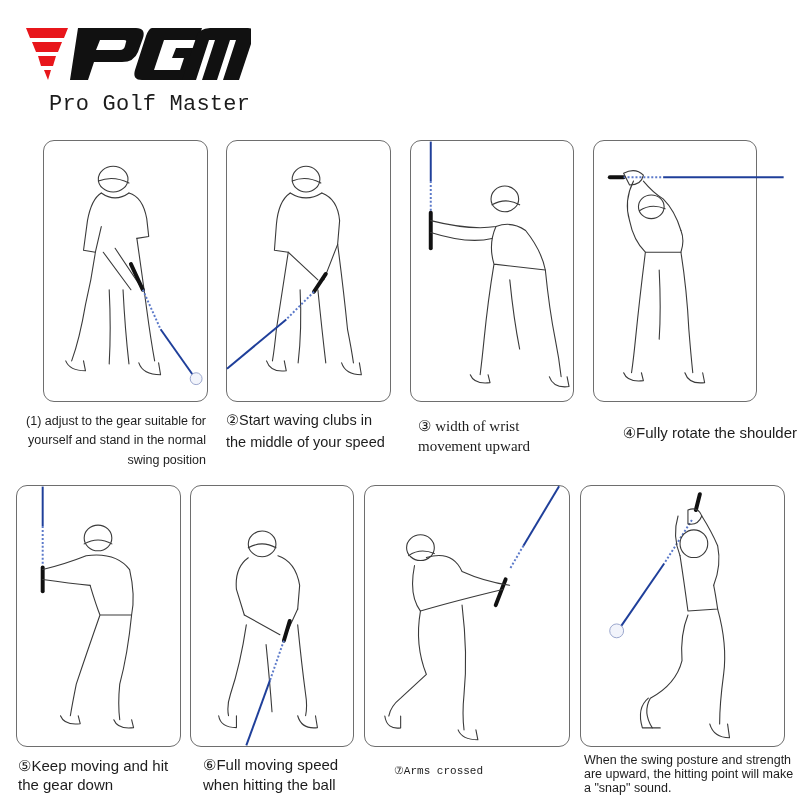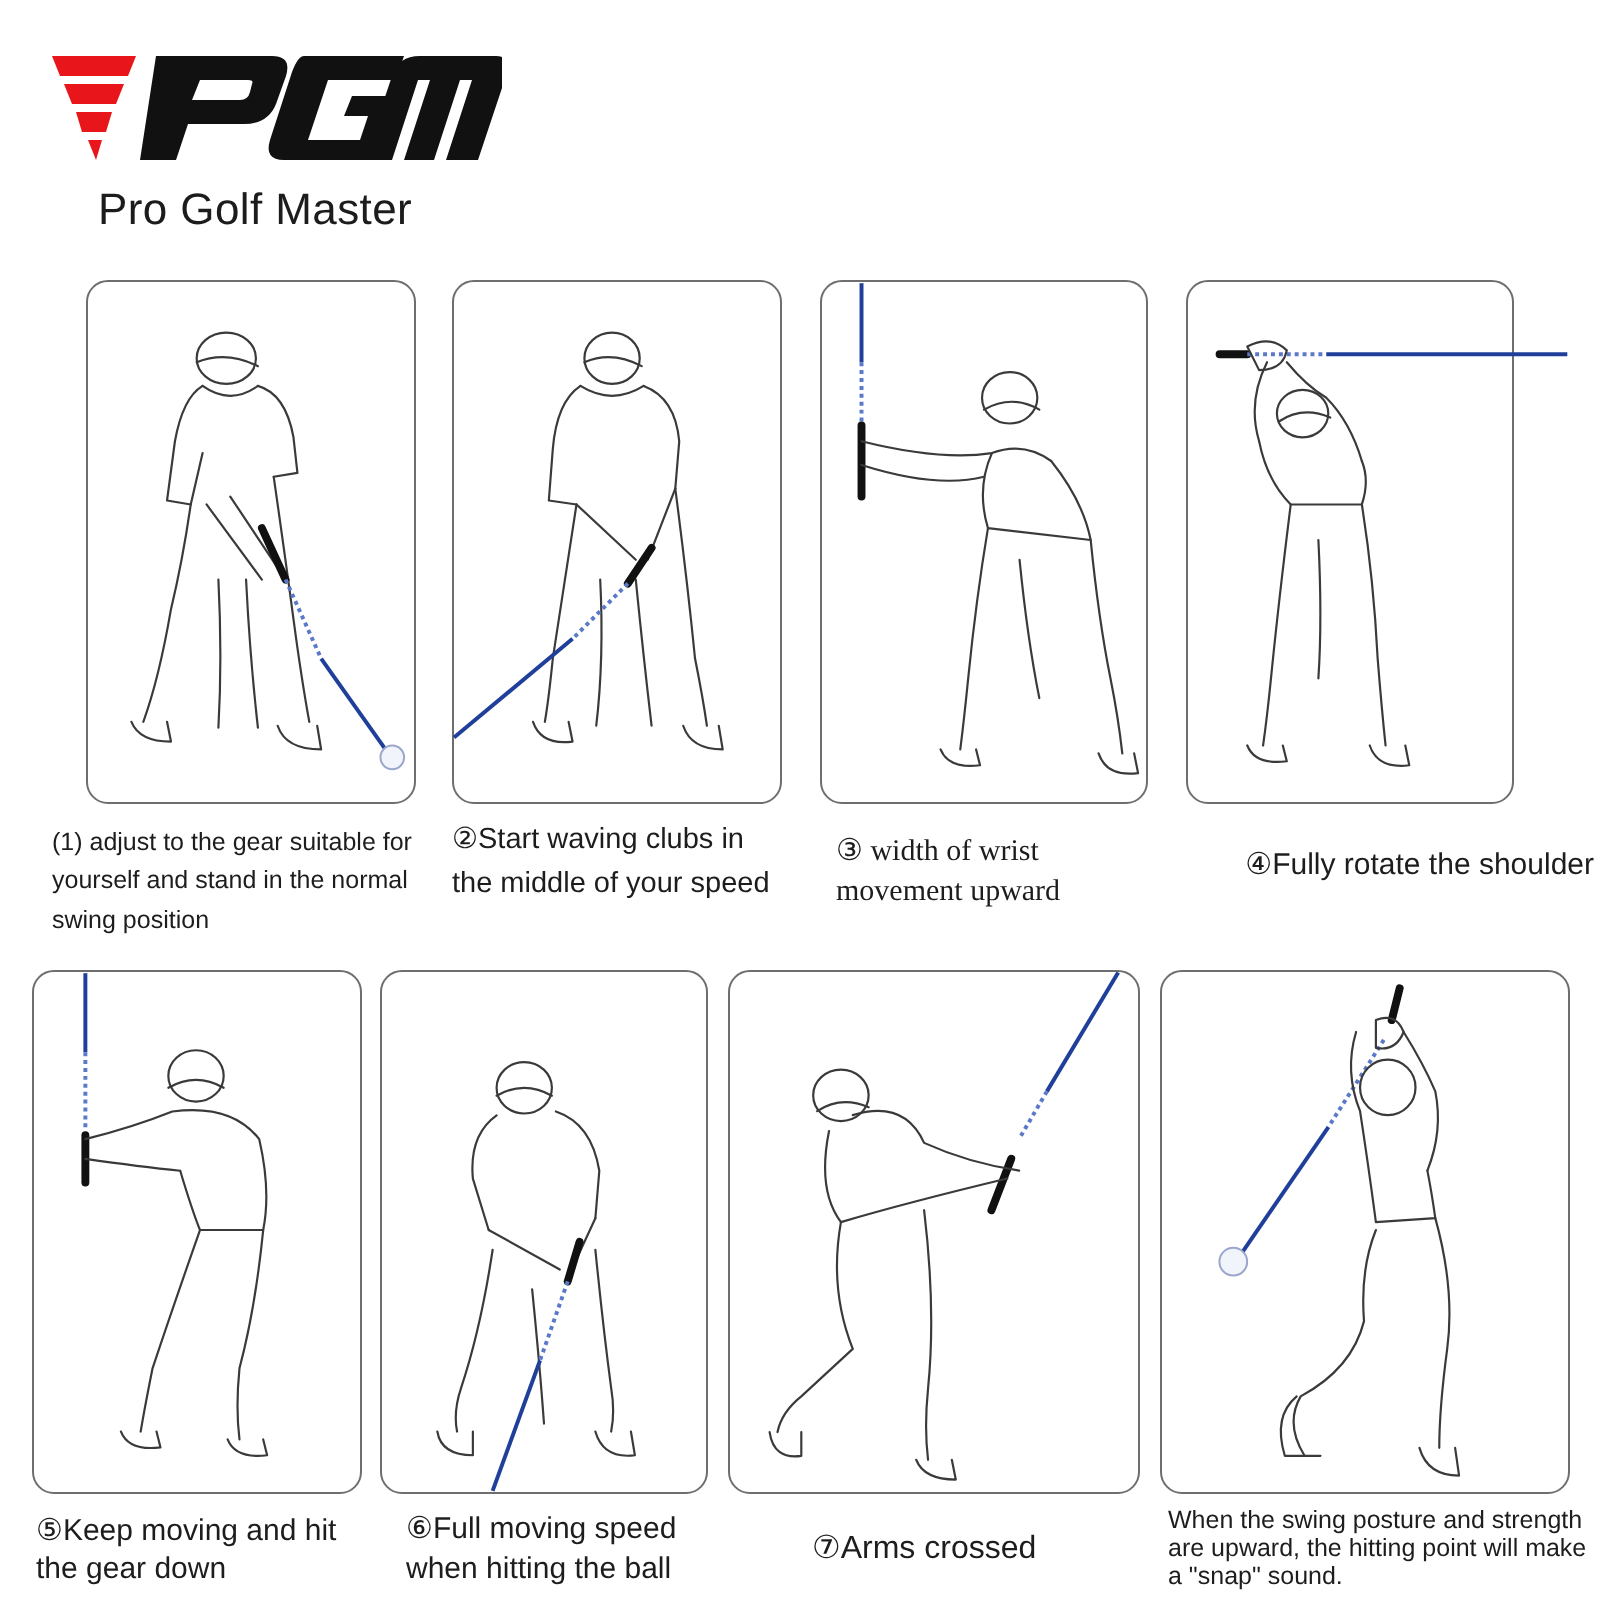--- a/index.html
+++ b/index.html
@@ -1,19 +1,19 @@
 <!DOCTYPE html>
 <html><head>
 <meta charset="utf-8">
 <style>
   html, body { margin:0; padding:0; }
   body { width:800px; height:800px; background:#ffffff; position:relative; overflow:hidden;
          font-family:"Liberation Sans", sans-serif; color:#1a1a1a; }
   .logo { position:absolute; left:26px; top:28px; width:225px; height:56px; }
-  .tagline { position:absolute; left:49px; top:92px; font-size:22px; color:#1c1c1c; letter-spacing:0.2px; }
+  .tagline { position:absolute; left:49px; top:92px; font-size:22px; color:#1c1c1c; letter-spacing:0.2px;font-family:Liberation Mono, monospace; }
   .panel { position:absolute; border:1.3px solid #6e6e6e; border-radius:11px; background:#fff; box-sizing:border-box; overflow:visible; }
   .panel svg { position:absolute; left:0; top:0; width:100%; height:100%; overflow:visible; }
   .cap { position:absolute; line-height:1.2; color:#1d1d1d; }
   .fig { fill:none; stroke:#3a3a3a; stroke-width:1.1; stroke-linejoin:round; stroke-linecap:round; }
   .shaft { stroke:#1f3f9a; stroke-width:2; fill:none; }
   .shaft-dash { stroke:#5b79c9; stroke-width:2; stroke-dasharray:2 2; fill:none; }
   .grip { stroke:#111; stroke-width:4; stroke-linecap:round; }
   .ball { fill:#f2f4fb; stroke:#9aa6cc; stroke-width:1; }
 </style>
 </head>
@@ -93,21 +93,21 @@
         <path d="M46,70 Q58,62 72,68"></path>
       <path d="M40,40 Q30,60 36,80 M50,40 Q60,52 70,58 Q82,70 88,90"></path>
       <path d="M36,80 Q40,100 52,112 L88,112 Q92,100 88,90"></path>
       <path d="M52,112 Q46,160 42,200 Q40,220 38,234 M88,112 Q94,150 96,190 Q98,215 100,234"></path>
       <path d="M66,130 Q68,170 66,200"></path>
       <path d="M30,234 Q34,244 50,242 L48,234 M92,234 Q96,246 112,244 L110,234"></path>
     </g>
   </svg>
 </div>
 
-<div class="cap" style="left:26px;top:412px;width:180px;font-size:12.5px;line-height:1.55;">(1) adjust to the gear suitable for yourself and stand in the normal swing position</div>
+<div class="cap" style="left:26px;top:412px;width:180px;font-size:12.5px;line-height:1.55;text-align:right;">(1) adjust to the gear suitable for yourself and stand in the normal swing position</div>
 <div class="cap" style="left:226px;top:409px;width:170px;font-size:14.5px;line-height:1.55;">②Start waving clubs in the middle of your speed</div>
 <div class="cap" style="left:418px;top:416px;width:150px;font-size:15px;line-height:1.35;font-family:Liberation Serif, serif;">③ width of wrist movement upward</div>
 <div class="cap" style="left:597px;top:424px;width:200px;font-size:15px;text-align:right;">④Fully rotate the shoulder</div>
 
 <div class="panel" style="left:16px;top:485px;width:165px;height:262px;">
   <svg viewBox="0 0 165 262">
     <line class="shaft" x1="26" y1="0" x2="26" y2="40"></line>
     <line class="shaft-dash" x1="26" y1="40" x2="26" y2="78"></line>
     <line class="grip" x1="26" y1="82" x2="26" y2="106"></line>
     <g class="fig">
@@ -161,14 +161,14 @@
       <path d="M98,30 Q92,50 100,70 M122,30 Q132,46 138,60 Q142,80 134,100"></path>
       <path d="M100,70 Q104,96 108,126 L138,124 Q136,110 134,100"></path>
       <path d="M108,130 Q100,150 102,176 Q96,200 70,214 Q62,228 72,244 M138,124 Q148,160 144,190 Q140,220 140,240"></path>
       <path d="M68,214 Q56,224 62,244 L80,244 M130,240 Q134,254 150,254 L148,240"></path>
     </g>
   </svg>
 </div>
 
 <div class="cap" style="left:18px;top:757px;width:170px;font-size:15px;line-height:1.25;">⑤Keep moving and hit the gear down</div>
 <div class="cap" style="left:203px;top:755px;width:170px;font-size:15px;line-height:1.3;">⑥Full moving speed when hitting the ball</div>
-<div class="cap" style="left:406px;top:765px;width:160px;font-size:16px;">⑦Arms crossed</div>
+<div class="cap" style="left:394px;top:765px;width:160px;font-size:11px;font-family:Liberation Mono, monospace;">⑦Arms crossed</div>
 <div class="cap" style="left:584px;top:753px;width:212px;font-size:12.5px;line-height:1.12;">When the swing posture and strength are upward, the hitting point will make a "snap" sound.</div>
 
 </body></html>

